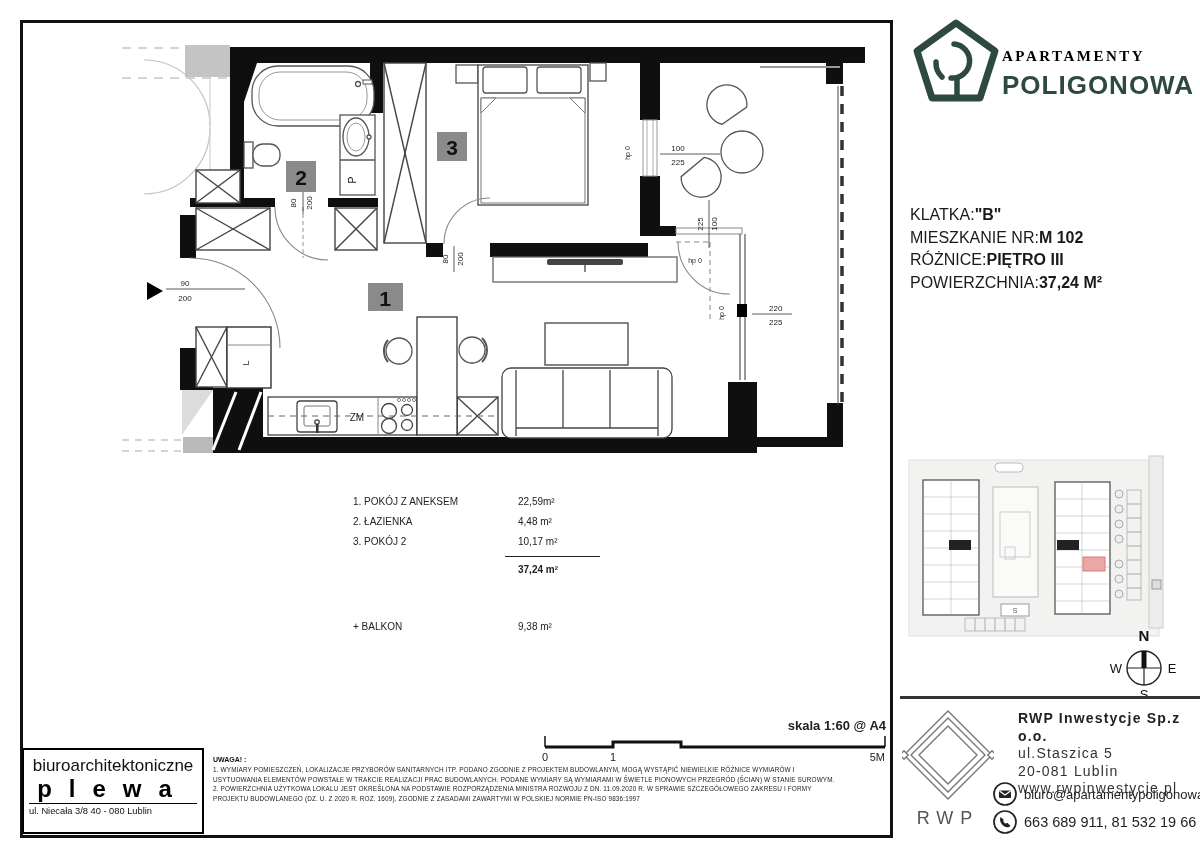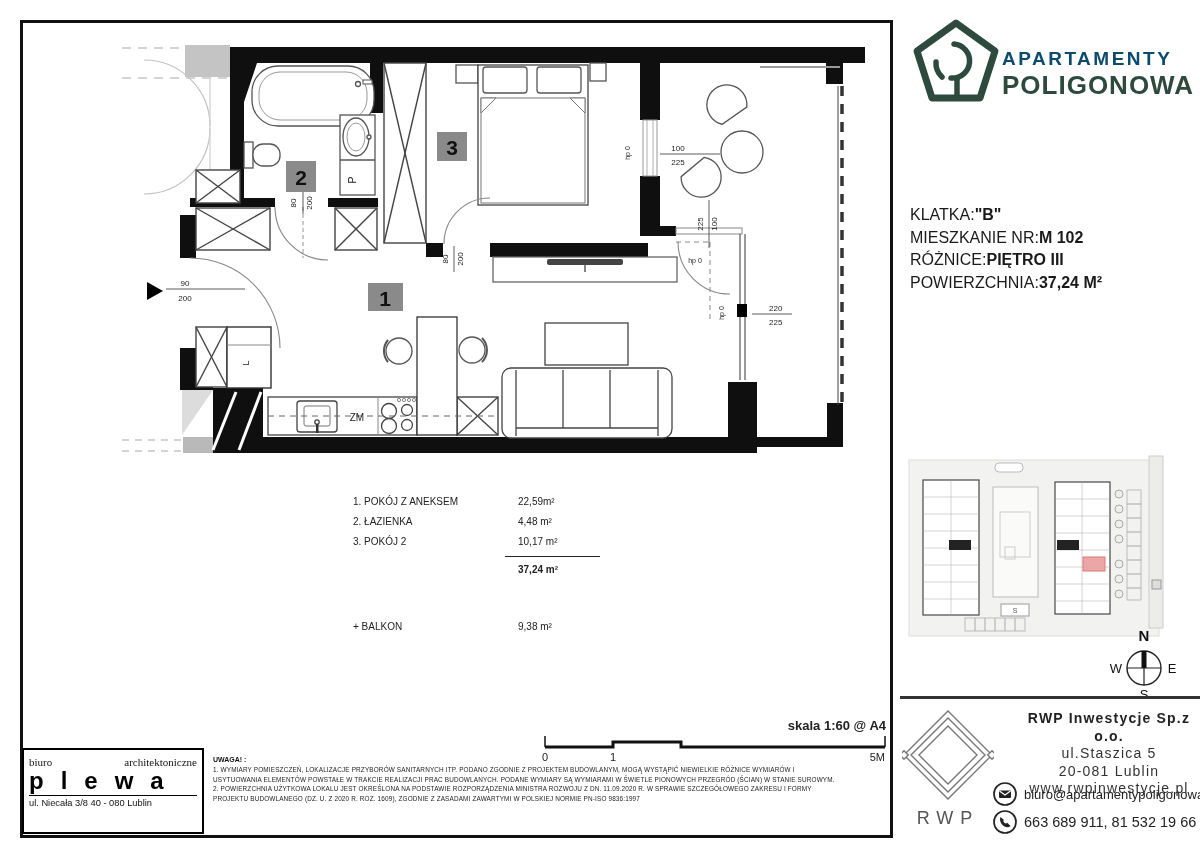--- a/index.html
+++ b/index.html
@@ -6,21 +6,21 @@
   #page{position:relative;width:1200px;height:849px;background:#fff;overflow:hidden;}
   .abs{position:absolute;}
   #frame{left:20px;top:20px;width:867px;height:812px;border:3px solid #111;}
   svg{display:block;}
   svg text{font-family:"Liberation Sans",sans-serif;}
   .detail-row{display:flex;justify-content:flex-start;font-size:16px;line-height:22.5px;color:#1a1a1a;}
   .detail-row .v{font-weight:700;}
   .room-row{display:flex;font-size:10px;line-height:20px;color:#222;margin-left:13px;}
   .room-row .n{width:165px;}
   .note-line{font-size:6.4px;line-height:9.6px;color:#222;text-align:justify;letter-spacing:.15px;}
-  .co-line{font-size:14px;line-height:17.5px;letter-spacing:1.2px;color:#333;text-align:center;}
+  .co-line{font-size:14px;line-height:17.5px;letter-spacing:1.2px;color:#333;}
 </style>
 </head>
 <body>
 
 <div id="page">
 
   <div class="abs" id="frame"></div>
 
   <svg class="abs" style="left:120px;top:20px;" width="775" height="450" viewBox="0 0 775 450">
 
@@ -265,37 +265,37 @@
 
   <div class="abs" style="left:213px;top:756px;width:676px;">
     <div style="font-size:7px;font-weight:700;color:#111;margin-bottom:2px;">UWAGA! :</div>
     <div class="note-line">1. WYMIARY POMIESZCZEŃ, LOKALIZACJE PRZYBORÓW SANITARNYCH ITP. PODANO ZGODNIE Z PROJEKTEM BUDOWLANYM, MOGĄ WYSTĄPIĆ NIEWIELKIE RÓŻNICE WYMIARÓW I</div>
     <div class="note-line">USYTUOWANIA ELEMENTÓW POWSTAŁE W TRAKCIE REALIZACJI PRAC BUDOWLANYCH. PODANE WYMIARY SĄ WYMIARAMI W ŚWIETLE PIONOWYCH PRZEGRÓD (ŚCIAN) W STANIE SUROWYM.</div>
     <div class="note-line">2. POWIERZCHNIA UŻYTKOWA LOKALU JEST OKREŚLONA NA PODSTAWIE ROZPORZĄDZENIA MINISTRA ROZWOJU Z DN. 11.09.2020 R. W SPRAWIE SZCZEGÓŁOWEGO ZAKRESU I FORMY</div>
     <div class="note-line" style="text-align:left;">PROJEKTU BUDOWLANEGO (DZ. U. Z 2020 R. ROZ. 1609), ZGODNIE Z ZASADAMI ZAWARTYMI W POLSKIEJ NORMIE PN-ISO 9836:1997</div>
   </div>
 
   <div class="abs" style="left:22px;top:748px;width:168px;height:74px;border:2.5px solid #000;padding:6px 5px 2px 5px;">
-    <div style="display:flex;justify-content:space-between;font-size:11px;color:#111;font-family:Liberation Serif, serif;">
+    <div style="display:flex;justify-content:center;font-size:17px;color:#111;">
       <span>biuro</span>
       <span>architektoniczne</span>
     </div>
-    <div style="font-size:24px;font-weight:700;letter-spacing:17px;color:#000;line-height:26px;white-space:nowrap;overflow:hidden;">plewa</div>
+    <div style="font-size:24px;font-weight:700;letter-spacing:17px;color:#000;line-height:26px;white-space:nowrap;overflow:hidden;text-align:center;">plewa</div>
     <div style="border-top:1.5px solid #000;margin-top:1px;padding-top:2px;font-size:9.3px;color:#111;white-space:nowrap;">ul. Niecała 3/8  40 - 080 Lublin</div>
   </div>
 
   <svg class="abs" style="left:910px;top:16px;" width="92" height="92" viewBox="0 0 92 92">
     <g stroke="#2e4a3e" fill="none" stroke-width="7" stroke-linejoin="round" stroke-linecap="round">
       <polygon points="46,7 85,35 70,82 22,82 7,35"></polygon>
       <path d="M 44 28 A 17 17 0 1 1 41 62" stroke-width="5.5"></path>
       <path d="M 26 46 A 19 19 0 0 0 32 61" stroke-width="5.5"></path>
       <line x1="47" y1="62" x2="47" y2="81" stroke-width="5.5"></line>
     </g>
   </svg>
-  <div class="abs" style="left:1002px;top:48px;font-size:19px;font-weight:700;letter-spacing:2.5px;color:#0c4a6e;">APARTAMENTY</div>
+  <div class="abs" style="left:1002px;top:48px;font-size:15px;font-weight:700;letter-spacing:2.5px;color:#000000;font-family:Liberation Serif, serif;">APARTAMENTY</div>
   <div class="abs" style="left:1002px;top:70px;font-size:26px;font-weight:700;letter-spacing:1px;color:#2e4a3e;">POLIGONOWA</div>
 
   <div class="abs" style="left:910px;top:204px;width:272px;">
     <div class="detail-row">
       <span>KLATKA:</span>
       <span class="v">"B"</span>
     </div>
     <div class="detail-row">
       <span>MIESZKANIE NR:</span>
       <span class="v">M  102</span>

